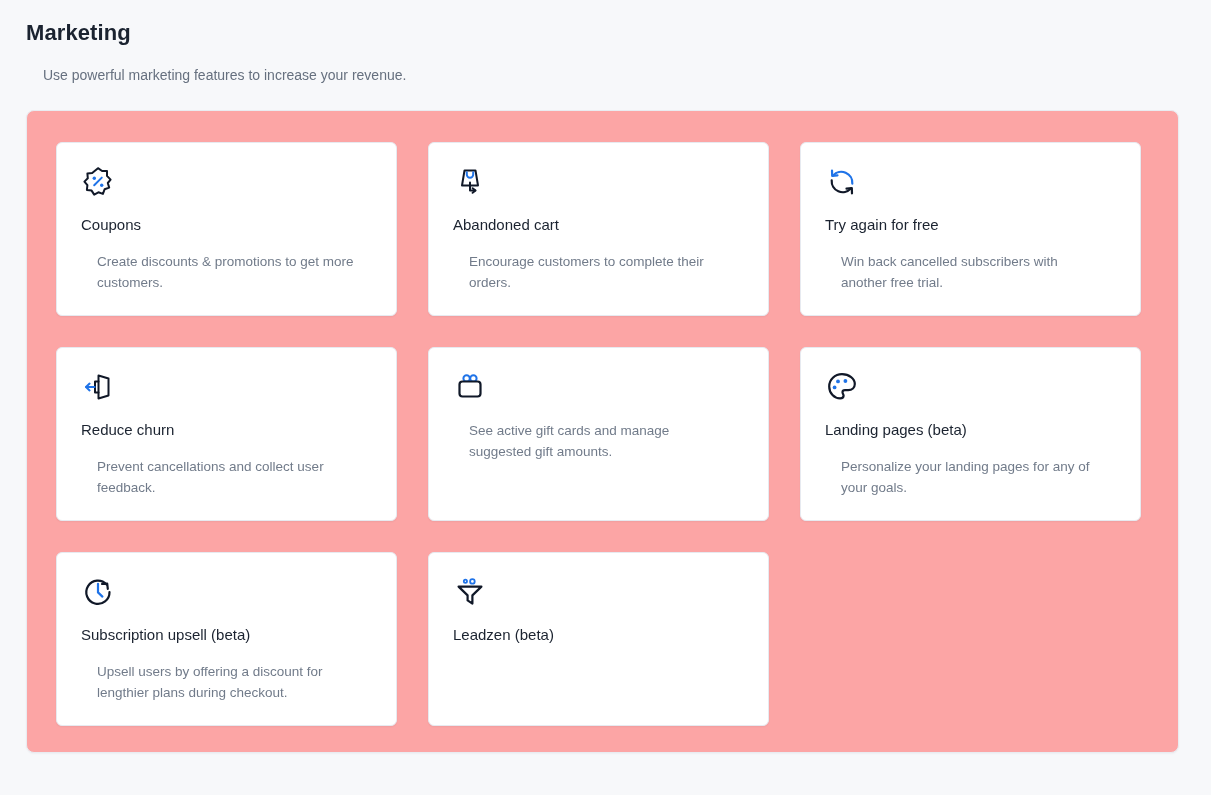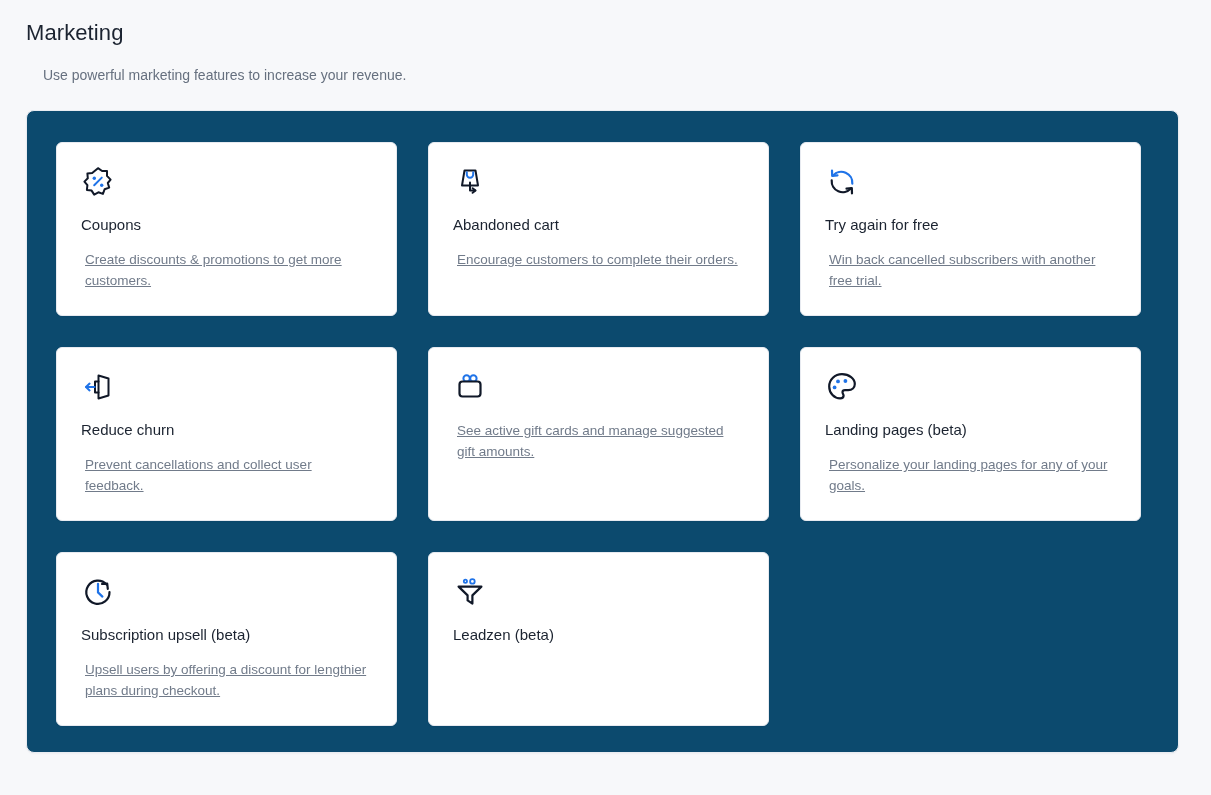--- a/index.html
+++ b/index.html
@@ -11,40 +11,40 @@
     font-family: "Liberation Sans", sans-serif;
     -webkit-font-smoothing: antialiased;
     overflow: hidden;
   }
 
   .page-header {
     padding: 18px 26px 0 26px;
   }
   .page-title {
     font-size: 22px;
-    font-weight: 400;
+    font-weight: 700;
     color: #1b2330;
     line-height: 30px;
     margin: 0 0 12px 0;
     letter-spacing: 0.1px;
   }
   .page-subtitle {
     font-size: 14px;
     color: #66707f;
     line-height: 20px;
     margin: 17px;
   }
 
   .panel {
     position: absolute;
     left: 26px;
     top: 110px;
     width: 1153px;
     height: 643px;
-    background: #0c4a6e;
+    background: #fca5a5;
     border: 1px solid #e9ecf1;
     border-radius: 8px;
     box-shadow: 0 1px 2px rgba(16, 24, 40, 0.04);
   }
 
   .grid {
     padding: 31px 29px;
     display: grid;
     grid-template-columns: repeat(3, 341px);
     gap: 31px 31px;
@@ -75,23 +75,22 @@
     color: #1b2330;
     line-height: 20px;
     margin: 0 0 14px 0;
     font-weight: 400;
   }
 
   .card-desc {
     font-size: 13.5px;
     color: #717b8a;
     line-height: 21px;
-    margin: 4px;
+    margin: 16px;
     max-width: 296px;
-    text-decoration: underline;
   }
 </style>
 </head>
 <body>
 
 <div class="page-header">
   <h1 class="page-title">Marketing</h1>
   <p class="page-subtitle">Use powerful marketing features to increase your revenue.</p>
 </div>
 

